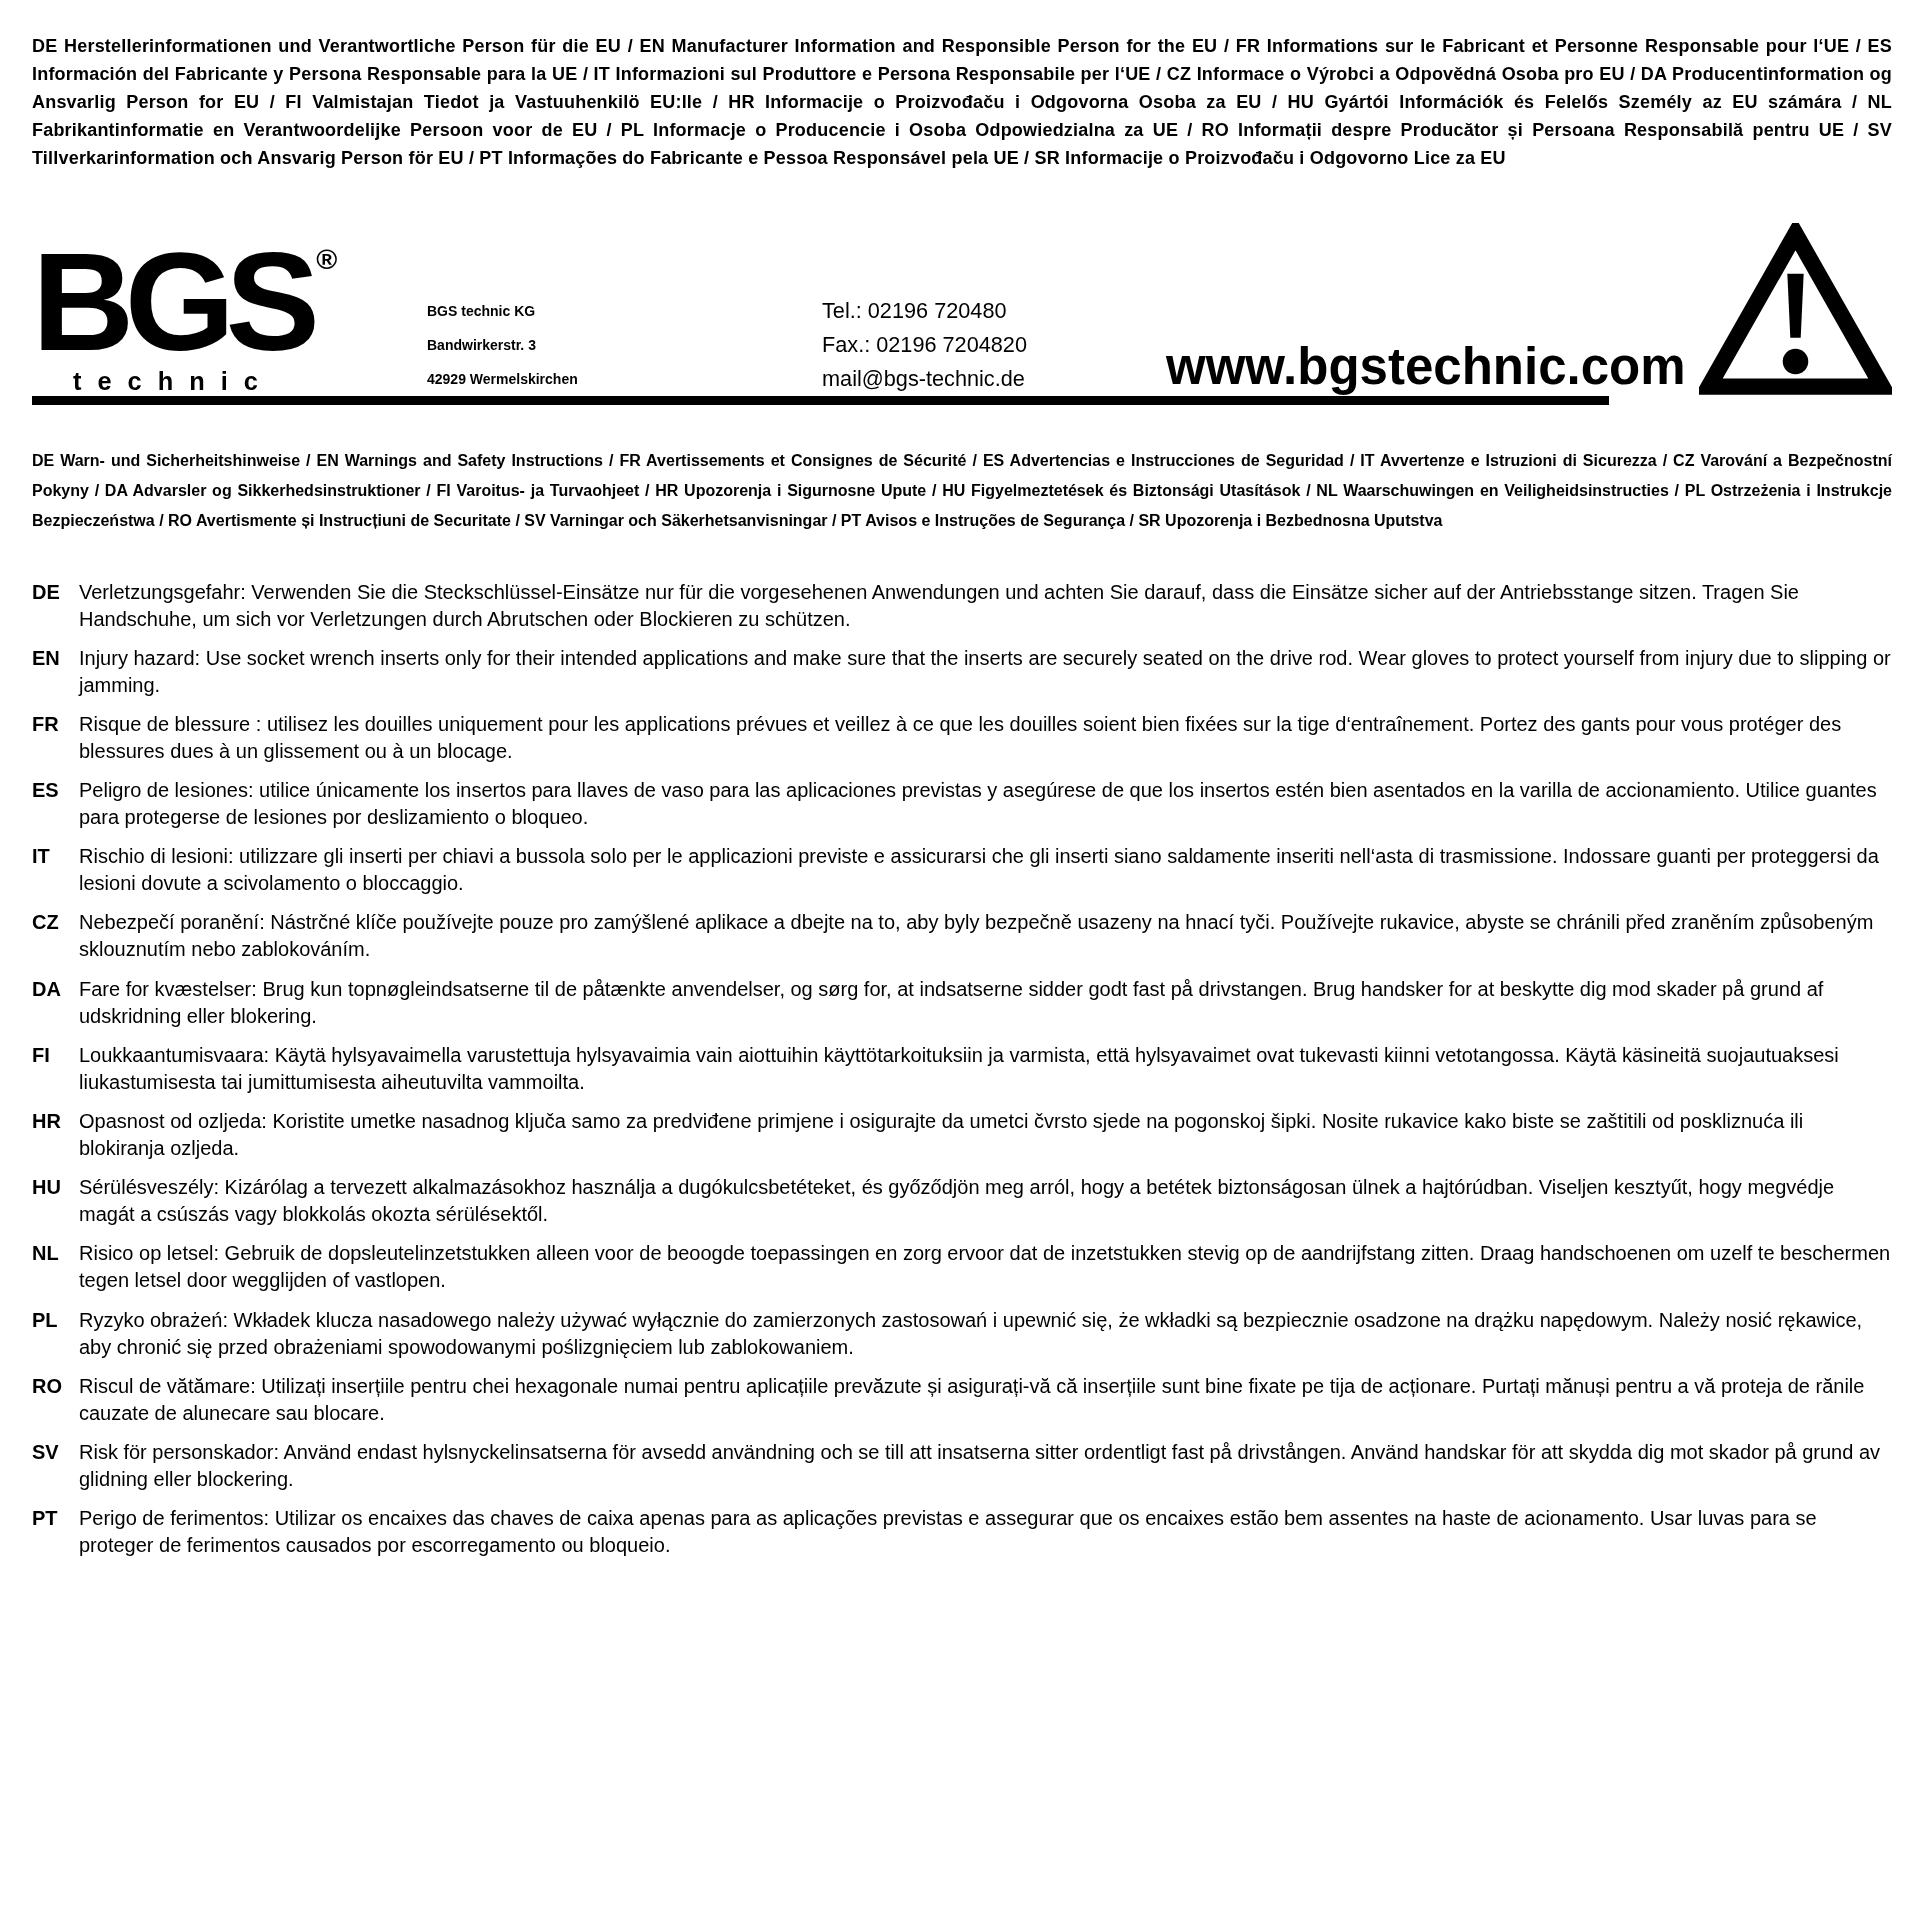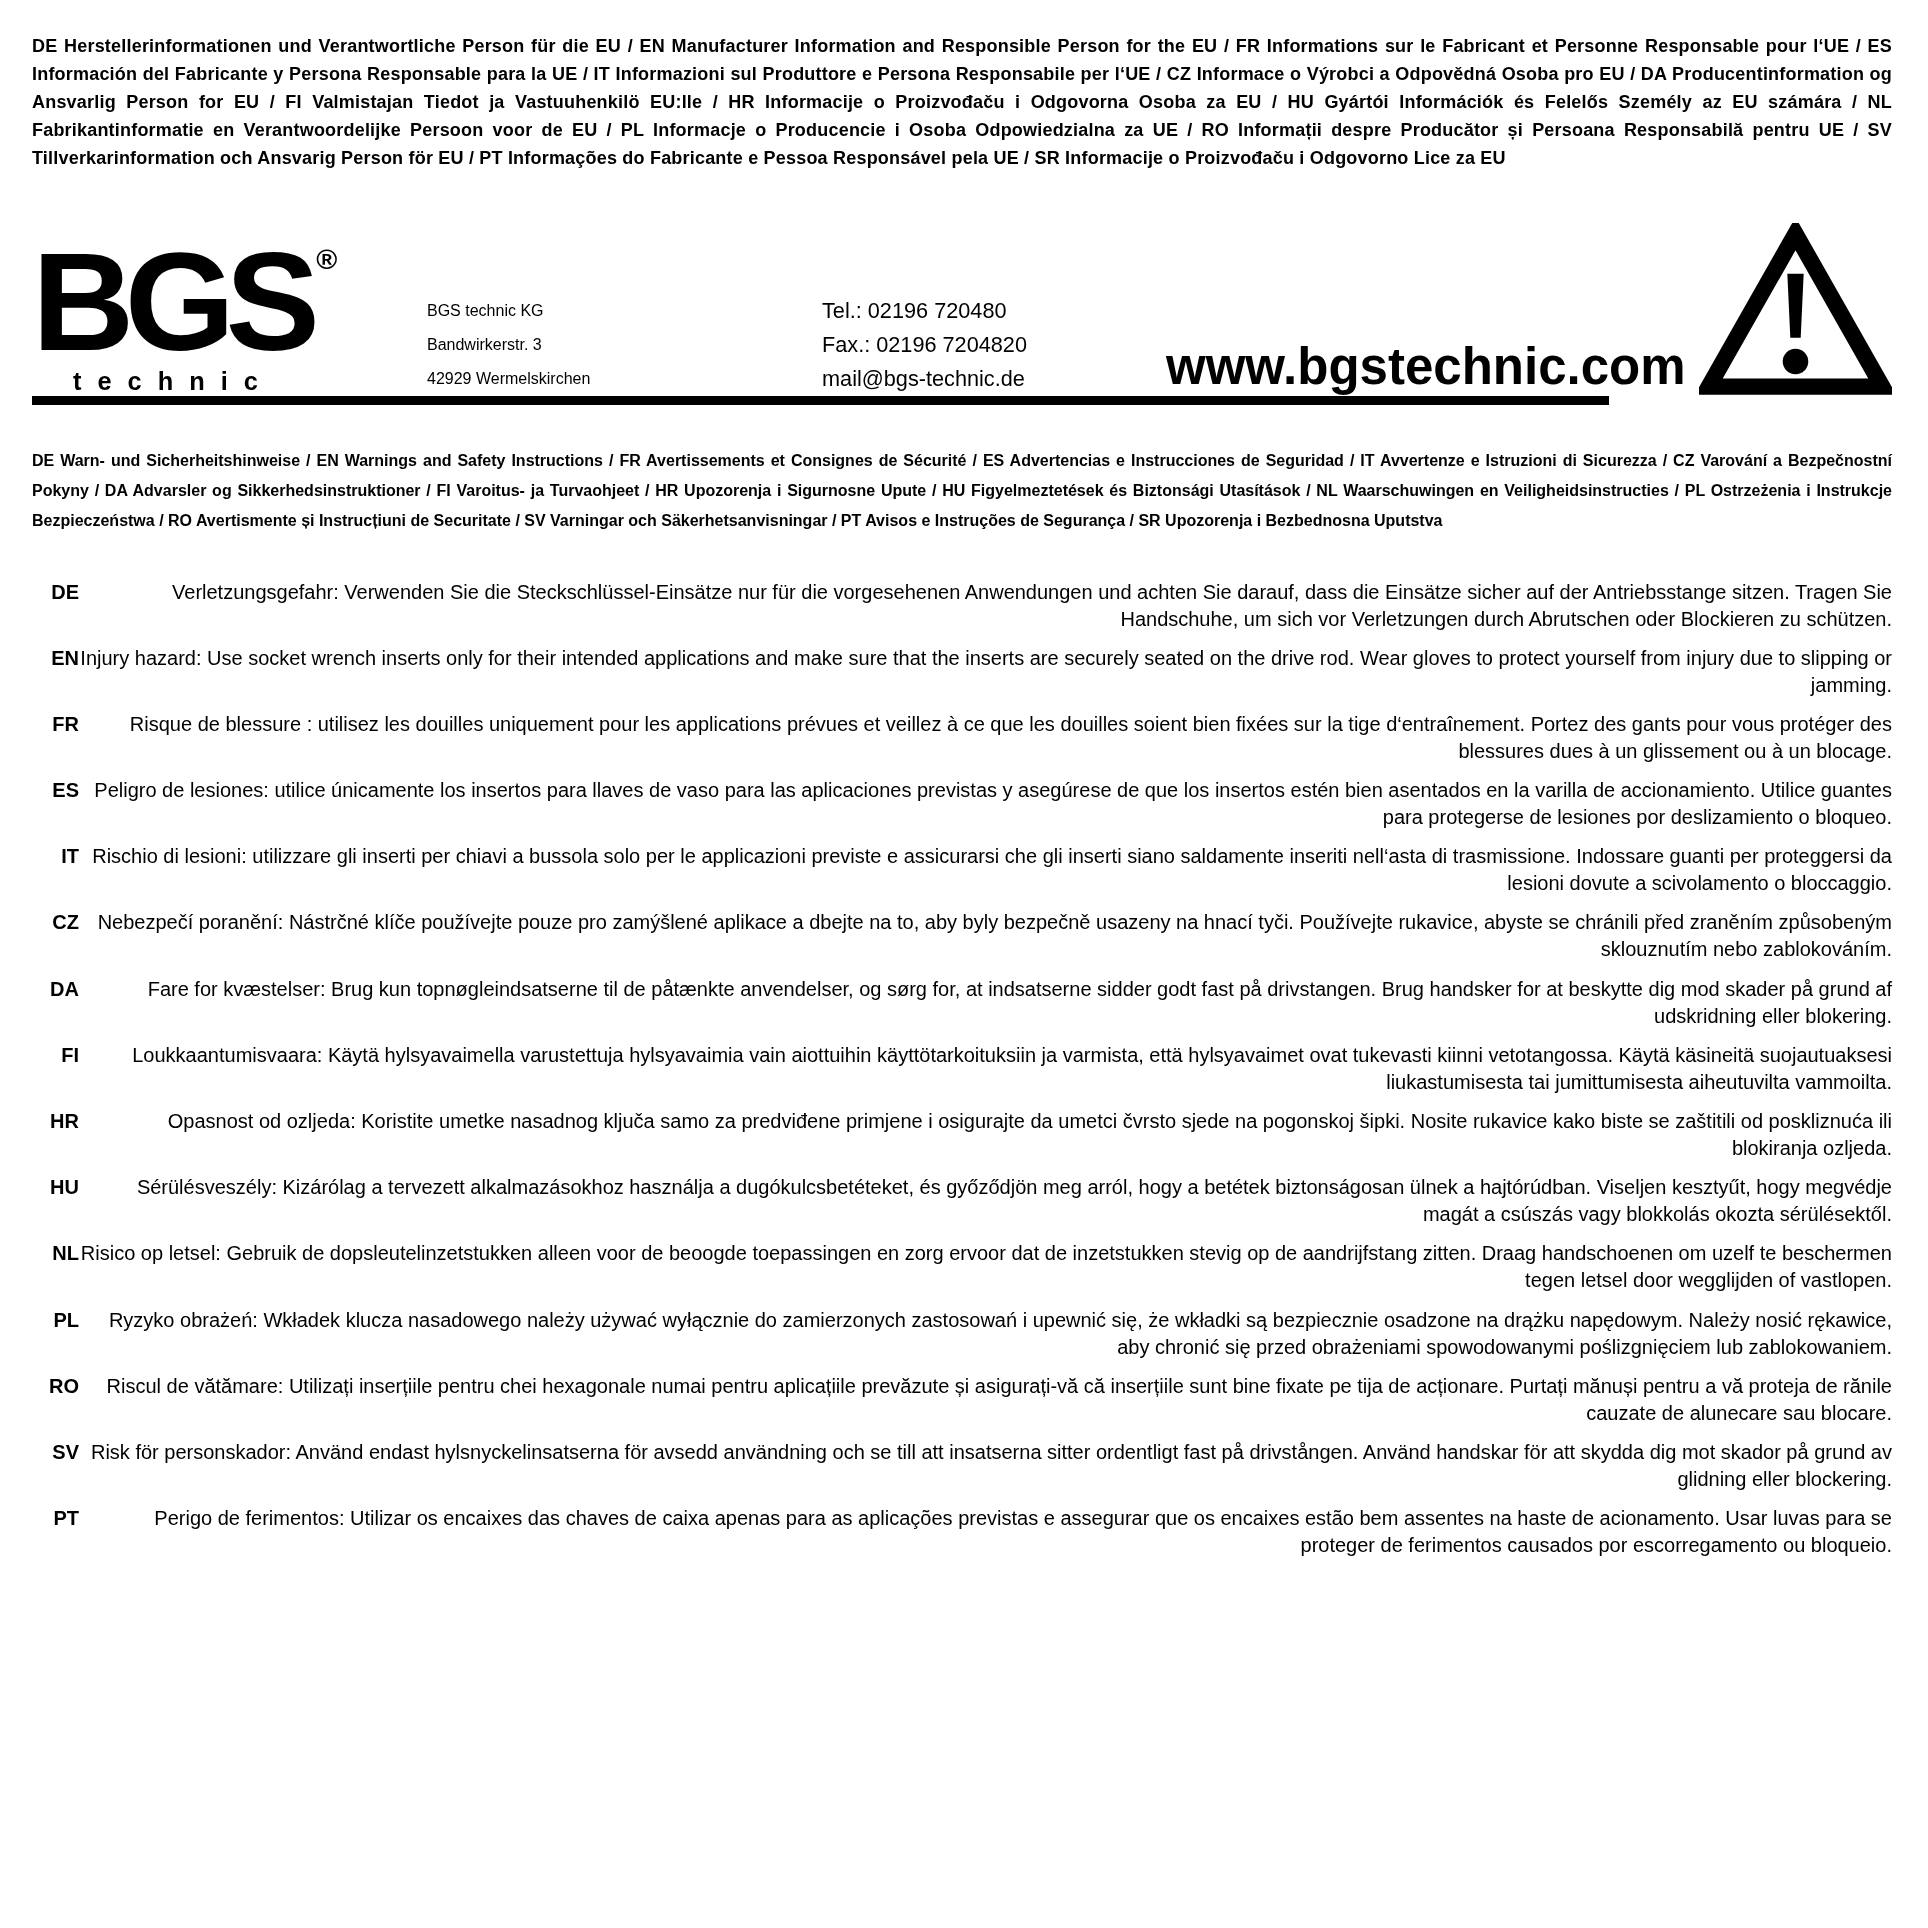--- a/index.html
+++ b/index.html
@@ -63,22 +63,23 @@
     font-weight: bold;
     letter-spacing: 16px;
     margin-top: 9.4px;
     margin-left: 41px;
     white-space: nowrap;
   }
   .address-col {
     width: 395px;
     flex-shrink: 0;
     padding-top: 38px;
-    font-size: 16px;
+    font-size: 14px;
     line-height: 34px;
+    font-weight: bold;
   }
   .contact-col {
     width: 344px;
     flex-shrink: 0;
     padding-top: 38px;
     font-size: 21.7px;
     line-height: 34px;
   }
   .website {
     padding-top: 89px;
@@ -111,21 +112,20 @@
     text-align: justify;
   }
 
   
   .warnings {
     margin-top: 43px;
   }
   .warning-item {
     display: flex;
     margin-bottom: 12.2px;
-    text-align: right;
   }
   .warning-code {
     width: 47px;
     flex-shrink: 0;
     font-weight: bold;
     font-size: 20px;
     line-height: 27px;
   }
   .warning-text {
     flex: 1;

